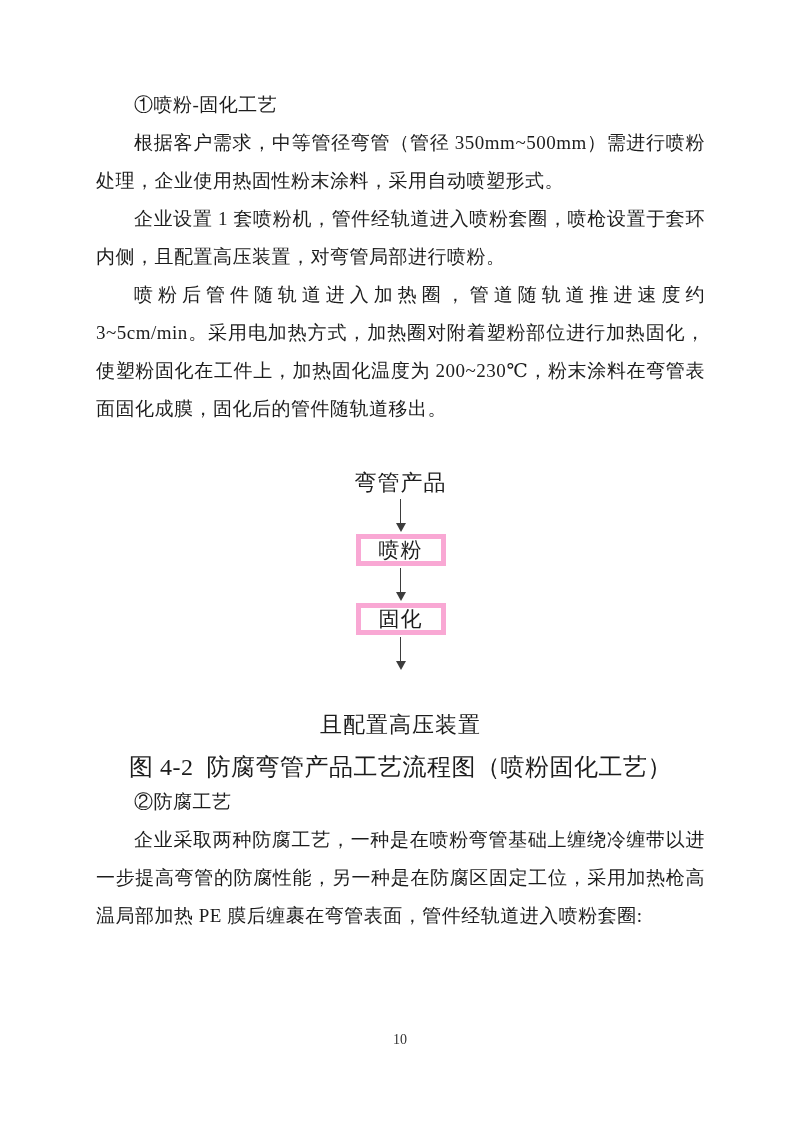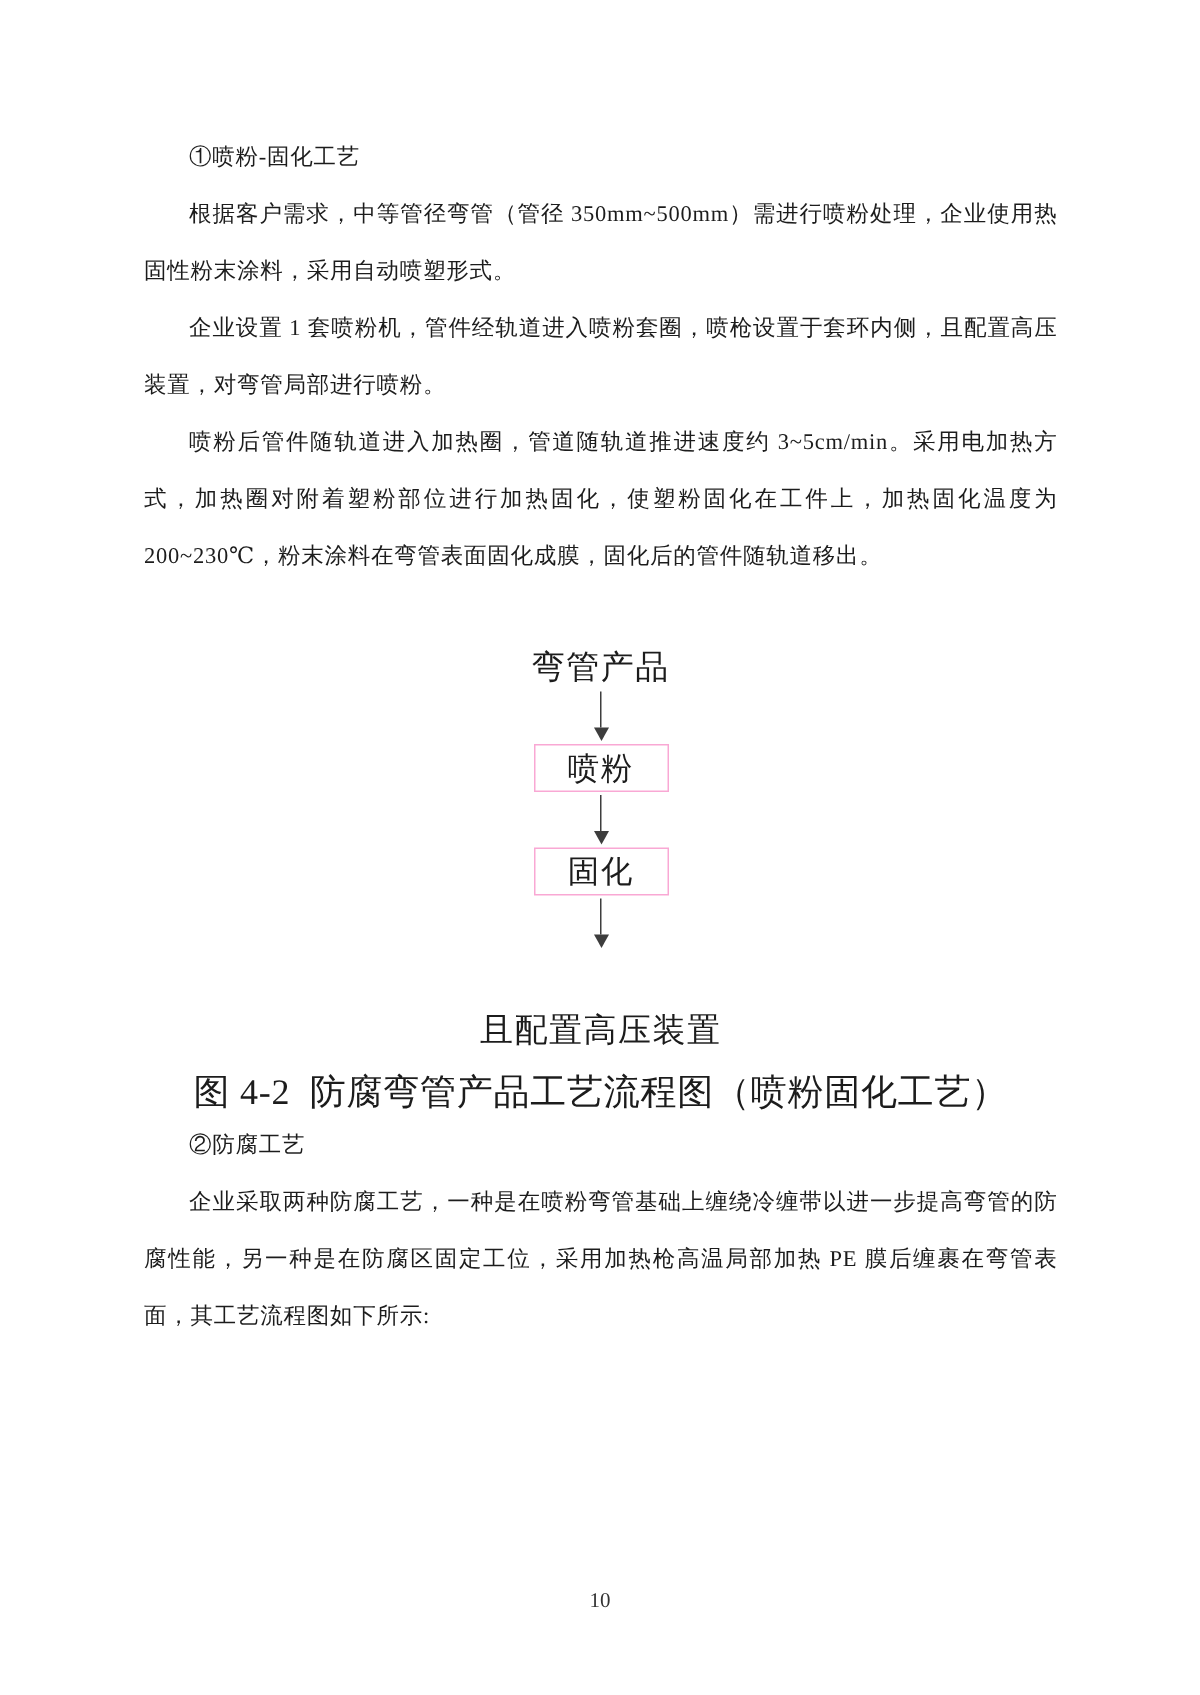--- a/index.html
+++ b/index.html
@@ -14,21 +14,21 @@
     background: #ffffff;
     font-family: "Liberation Serif", "DejaVu Serif", serif;
     color: #1c1c1c;
     overflow: hidden;
   }
   .content {
     padding: 86px 95px 0 96px;
   }
   .para {
     margin: 0;
-    font-size: 15px;
+    font-size: 19px;
     line-height: 38px;
     text-align: justify;
     text-indent: 2em;
     letter-spacing: 0.5px;
   }
   .heading {
     text-align: left;
   }
   .flowchart {
     display: flex;
@@ -39,21 +39,21 @@
   .flow-label {
     font-size: 22px;
     line-height: 28px;
     letter-spacing: 1px;
     margin-top: 39px;
   }
   .flow-box {
     box-sizing: border-box;
     width: 90px;
     height: 32px;
-    border: 1px solid #f9a8d4;
+    border: 5px solid #f9a8d4;
     display: flex;
     align-items: center;
     justify-content: center;
     font-size: 21px;
     letter-spacing: 1px;
     background: #ffffff;
   }
   .arrow {
     display: flex;
     flex-direction: column;
@@ -77,21 +77,21 @@
     font-size: 24px;
     line-height: 32px;
     text-align: center;
     white-space: pre-wrap;
     letter-spacing: 0.5px;
   }
   .page-number {
     position: absolute;
     left: 0;
     right: 0;
-    top: 1060px;
+    top: 1032px;
     text-align: center;
     font-size: 14px;
     color: #333333;
   }
 </style>
 </head>
 <body>
 
 <div class="page">
   <div class="content">
@@ -126,18 +126,18 @@
         <span class="arrow-head"></span>
       </div>
 
       <div class="flow-label">且配置高压装置</div>
     </div>
 
     <p class="caption">图 4-2  防腐弯管产品工艺流程图（喷粉固化工艺）</p>
 
     <p class="para heading">②防腐工艺</p>
 
-    <p class="para">企业采取两种防腐工艺，一种是在喷粉弯管基础上缠绕冷缠带以进一步提高弯管的防腐性能，另一种是在防腐区固定工位，采用加热枪高温局部加热 PE 膜后缠裹在弯管表面，其工艺流程图如下所示:</p>
+    <p class="para">企业采取两种防腐工艺，一种是在喷粉弯管基础上缠绕冷缠带以进一步提高弯管的防腐性能，另一种是在防腐区固定工位，采用加热枪高温局部加热 PE 膜后缠裹在弯管表面，管件经轨道进入喷粉套圈:</p>
 
   </div>
 
   <div class="page-number">10</div>
 </div>
 
 </body></html>

